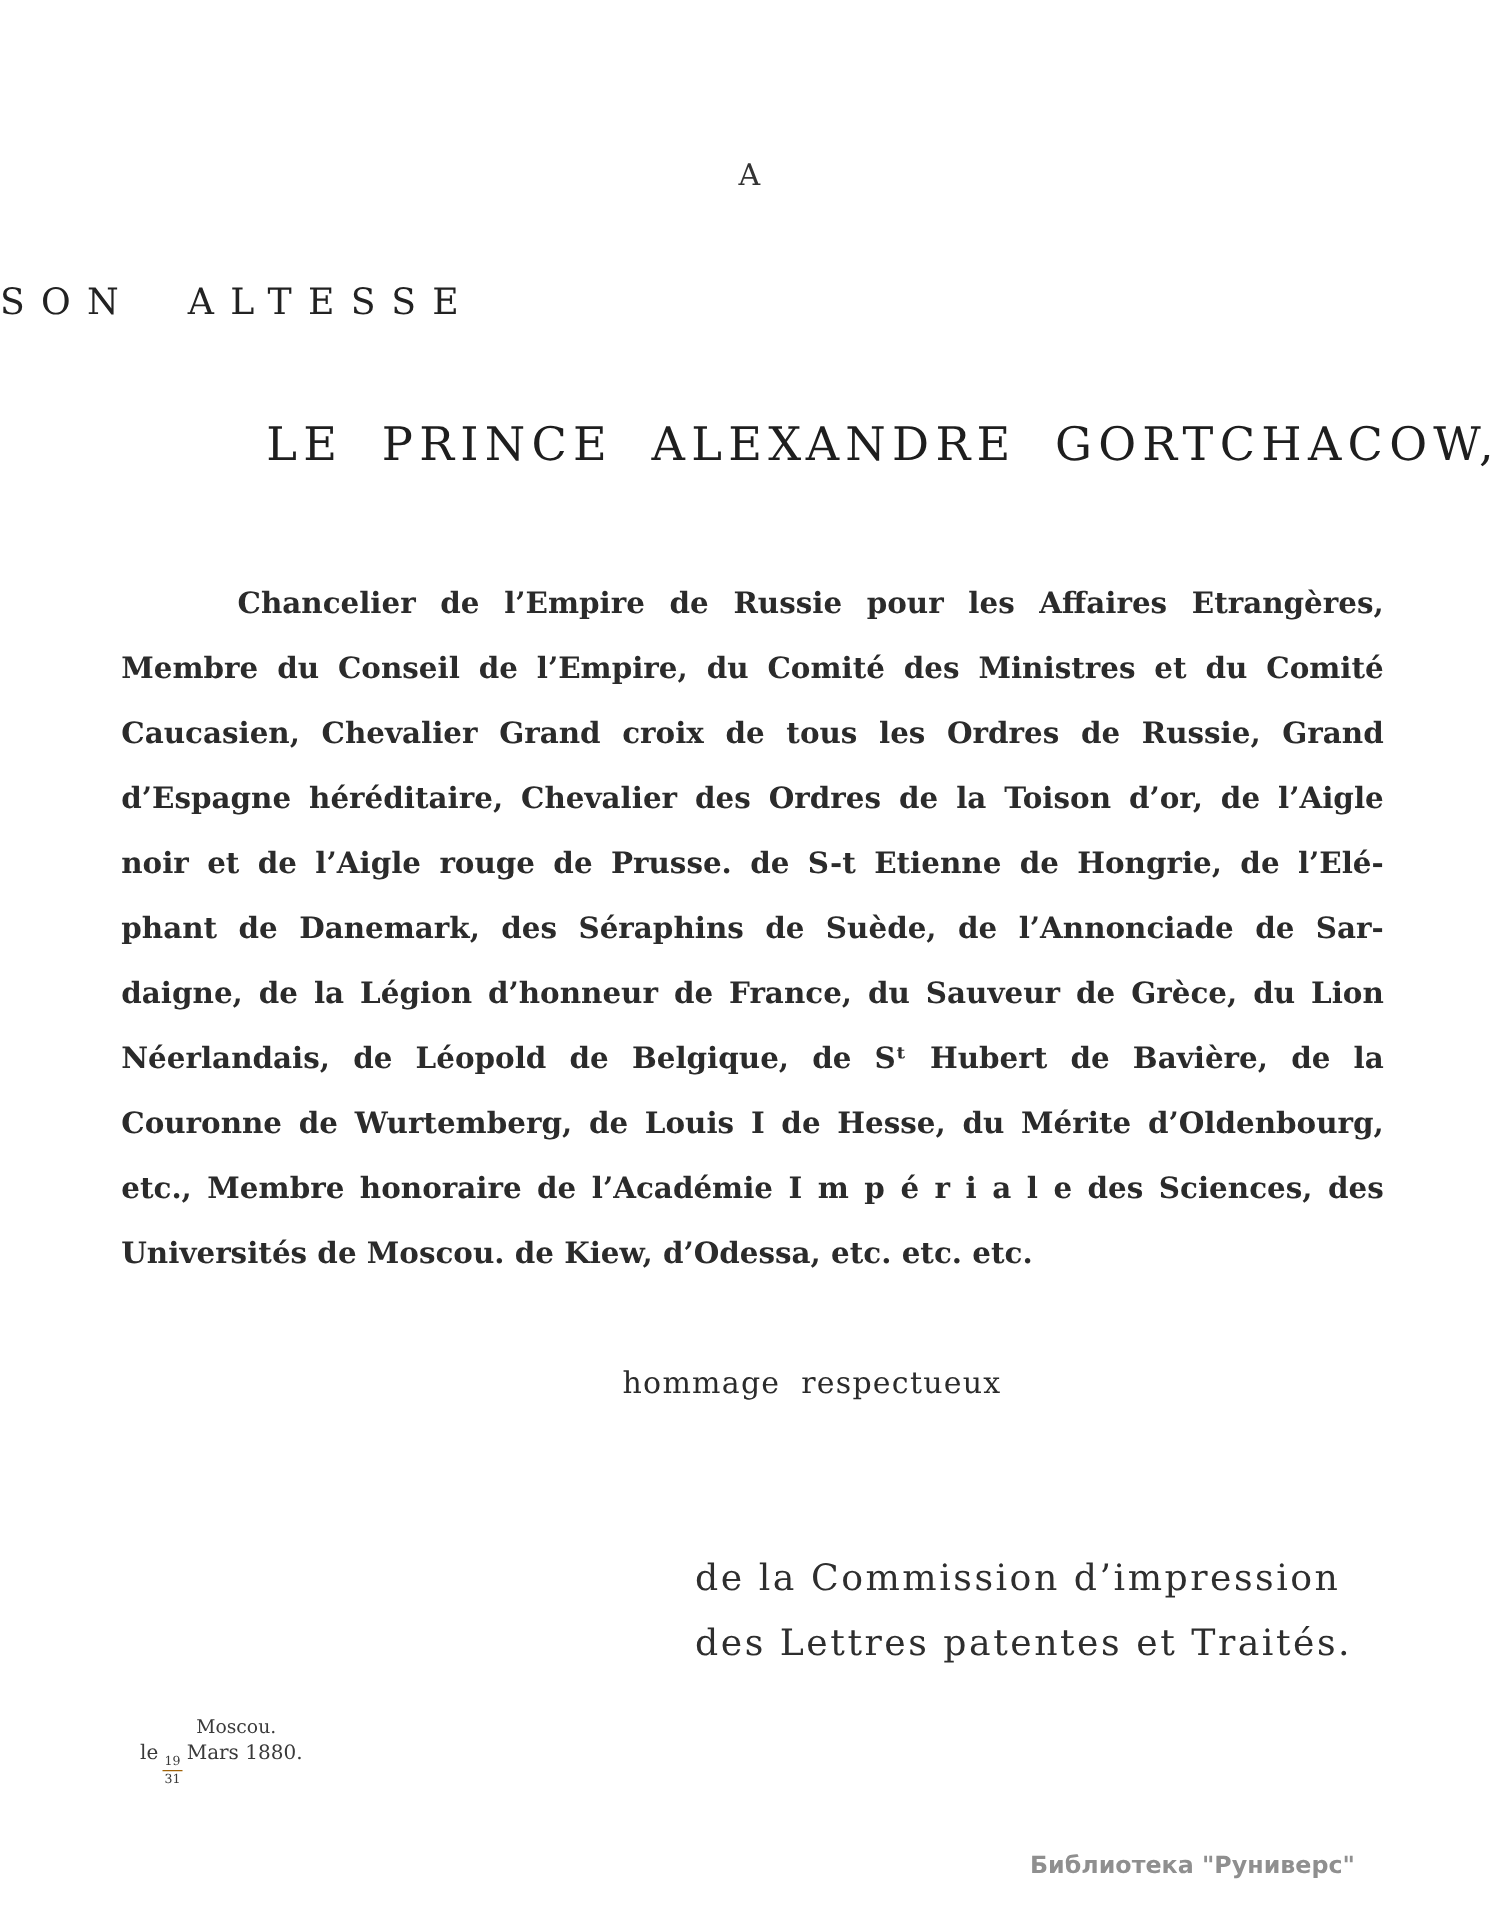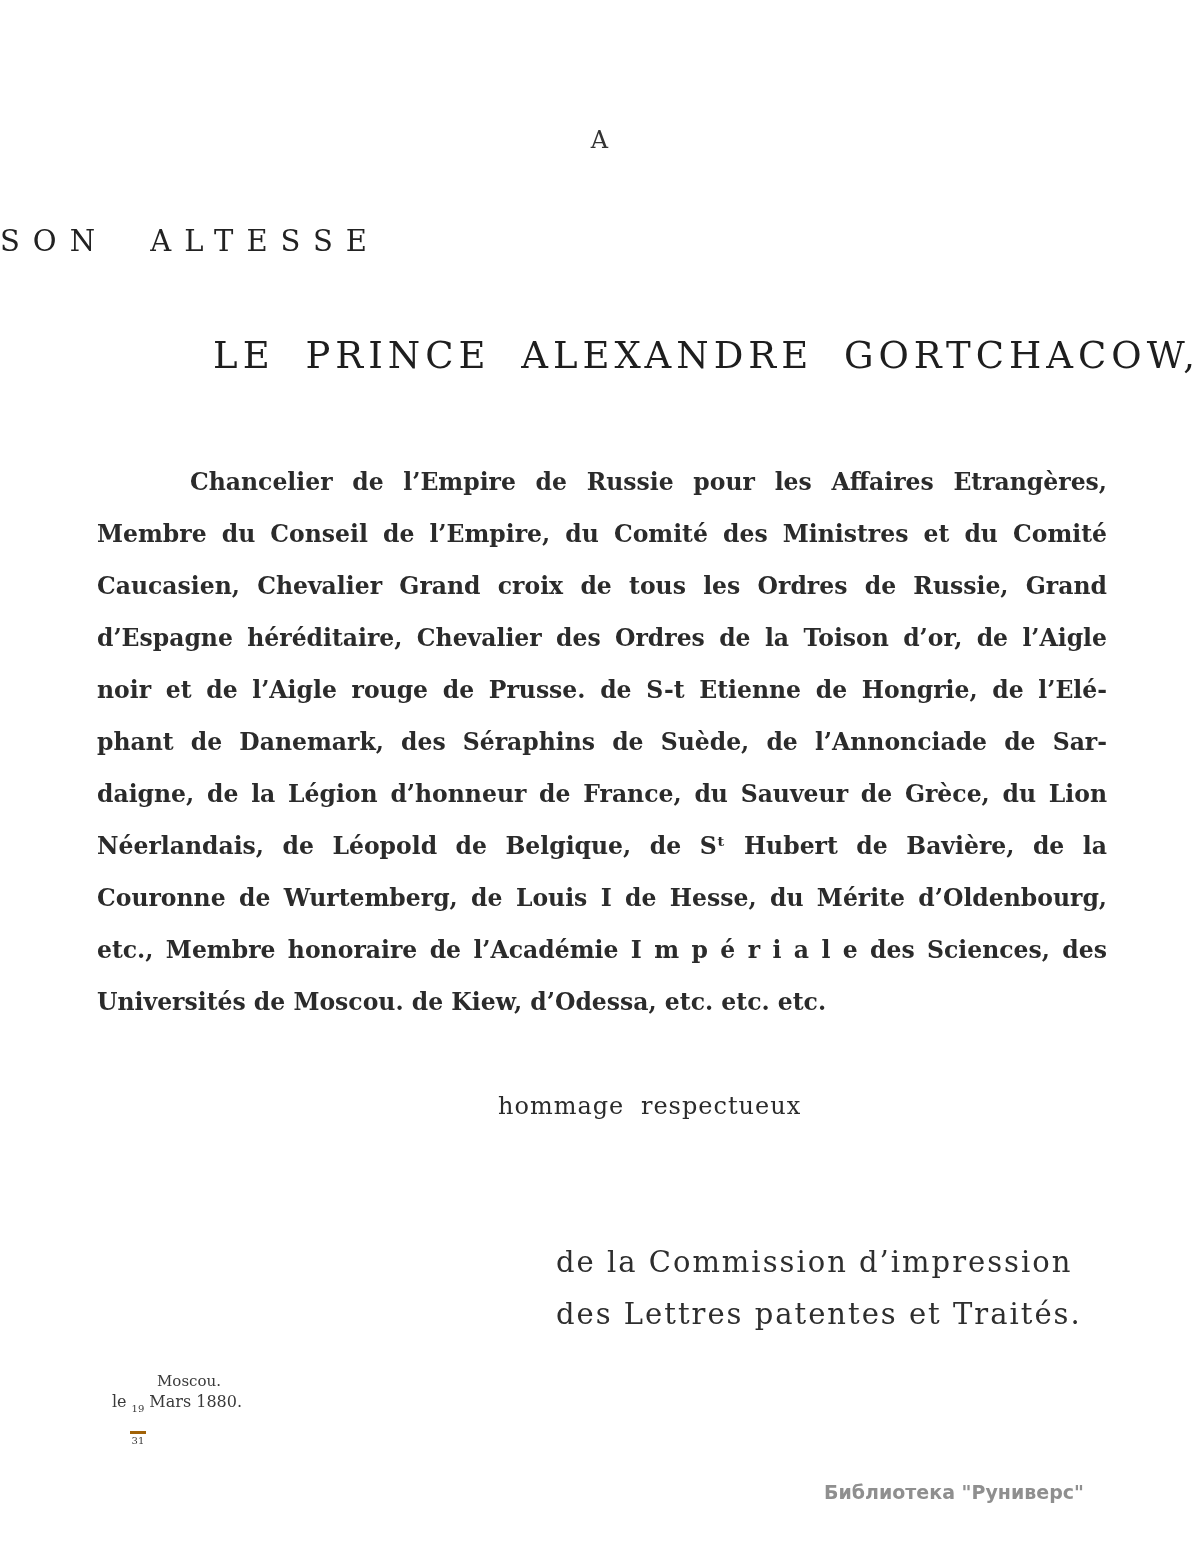--- a/index.html
+++ b/index.html
@@ -52,21 +52,21 @@
     font-size: 15px; color: #3a3a3a;
   }
   .dateline {
     position: absolute; top: 1392px; left: 112px;
     font-size: 16px; color: #3a3a3a;
   }
   .frac {
     display: inline-flex; flex-direction: column; align-items: center;
     font-size: 10px; line-height: 1.1; vertical-align: -5px; margin: 0 3px;
   }
-  .frac-top { border-bottom: 3px solid #a16207; padding: 0 2px 17px; }
+  .frac-top { border-bottom: 1px solid #a16207; padding: 0 2px 1px; }
   .frac-bot { padding-top: 1px; }
   .watermark {
     position: absolute; top: 1481px; left: 824px;
     font-family: "DejaVu Sans", "Liberation Sans", sans-serif;
     font-weight: bold; font-size: 19px; color: #8f8f8f;
   }
 </style>
 </head>
 <body>
 

